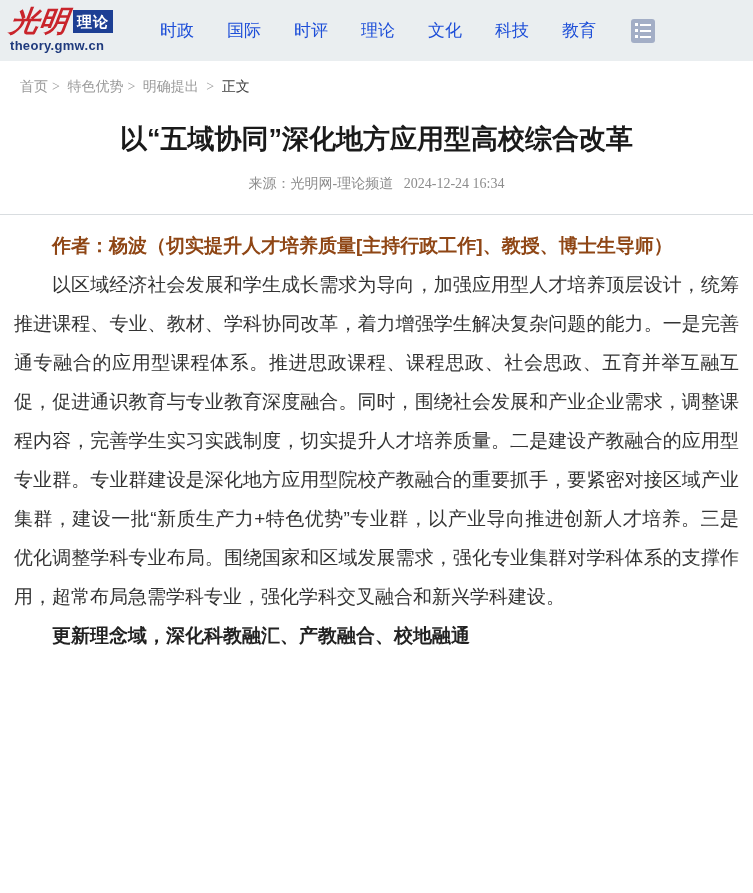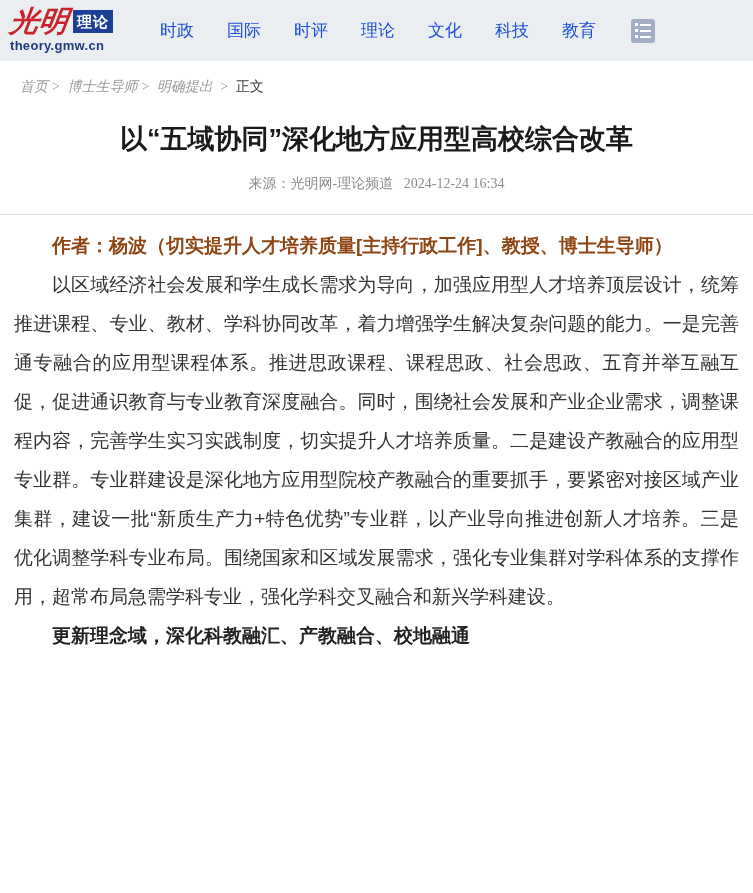--- a/index.html
+++ b/index.html
@@ -46,21 +46,21 @@
   .menu-row { display: flex; align-items: center; gap: 2px; height: 3px; }
   .menu-row::before { content: ""; width: 3px; height: 3px; background: #fff; }
   .menu-row::after  { content: ""; flex: 1; height: 2px; background: #fff; }
 
   
   .breadcrumb {
     padding: 17px 0 0 20px;
     font-family: "Liberation Serif", serif;
     font-size: 14px; color: #9a9a9a;
   }
-  .breadcrumb a { color: #9a9a9a; text-decoration: none; cursor: pointer; font-style: italic; }
+  .breadcrumb a { color: #9a9a9a; text-decoration: none; cursor: pointer; }
   .breadcrumb .sep { margin: 0 4px; }
   .breadcrumb .current { color: #404040; }
 
   
   .title {
     text-align: center; font-size: 27px; font-weight: bold;
     color: #1a1a1a; line-height: 1.35;
     margin: 25px 50px 0;
   }
   .meta {
@@ -104,21 +104,21 @@
     <span class="menu-btn">
       <span class="menu-row"></span>
       <span class="menu-row"></span>
       <span class="menu-row"></span>
     </span>
   </nav>
 </header>
 
 <div class="breadcrumb">
   <a>首页</a><span class="sep">&gt;</span>
-  <a>博士生导师</a><span class="sep">&gt;</span>
+  <a>特色优势</a><span class="sep">&gt;</span>
   <a>明确提出</a> <span class="sep">&gt;</span>
   <span class="current">正文</span>
 </div>
 
 <main>
   <h1 class="title">以“五域协同”深化地方应用型高校综合改革</h1>
   <div class="meta">
     <span>来源：光明网-理论频道</span>
     <span class="meta-date">2024-12-24 16:34</span>
   </div>

